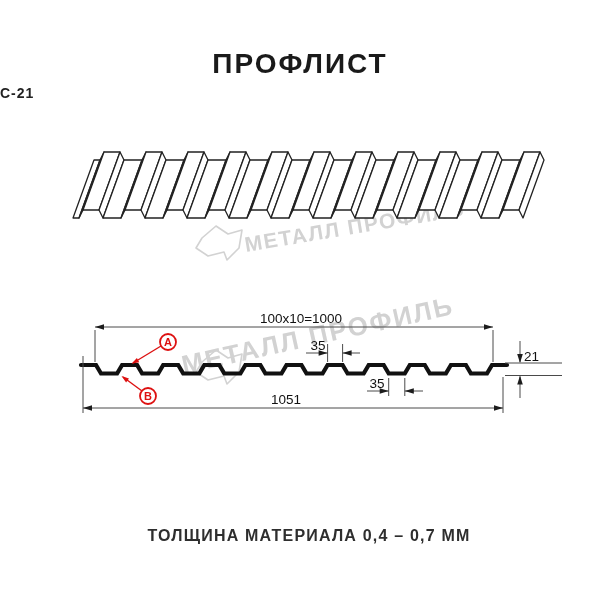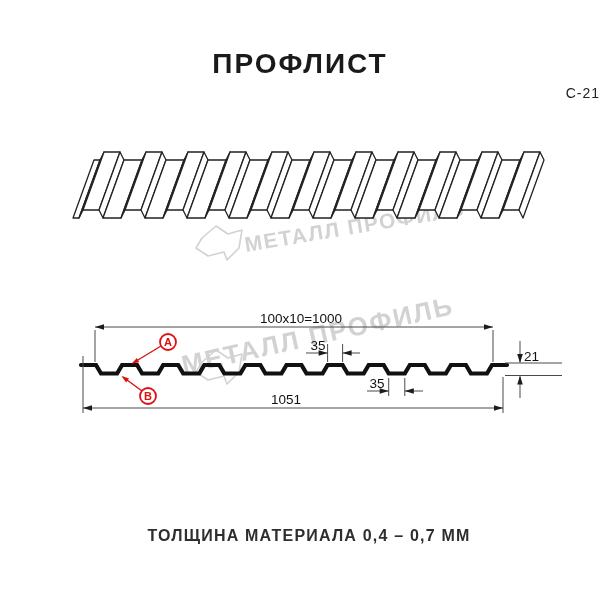--- a/index.html
+++ b/index.html
@@ -3,22 +3,22 @@
 <meta charset="utf-8">
 <style>
   :root{
     --accent:#dd1111; --dim:#4a4a4a; --line:#1c1c1c; --wm:#d2d2d2; --txt:#1a1a1a;
   }
   html,body{margin:0;padding:0;background:#fff;}
   .page{position:relative;width:600px;height:600px;background:#fff;overflow:hidden;
         font-family:"Liberation Sans","DejaVu Sans",sans-serif;}
   .title{position:absolute;top:48px;left:0;width:600px;text-align:center;
          font-size:28px;font-weight:700;letter-spacing:2px;color:var(--txt);}
-  .subtitle{position:absolute;top:85px;left:0;width:600px;text-align:right;
-         font-size:14px;font-weight:400;letter-spacing:1px;color:#222;}
+  .subtitle{position:absolute;top:85px;left:0;width:600px;text-align:left;
+         font-size:14px;font-weight:700;letter-spacing:1px;color:#222;}
   .footer{position:absolute;top:527px;left:0;width:600px;text-align:center;
          font-size:16px;font-weight:600;letter-spacing:1.2px;color:#2e2e2e;padding-left:9px;}
   svg{position:absolute;left:0;top:0;}
   .dim-line{stroke:var(--dim);stroke-width:1;fill:none;}
   .arrowhead{fill:#1c1c1c;stroke:none;}
   .arrowhead.red{fill:var(--accent);}
   .red-line{stroke:var(--accent);stroke-width:1.4;fill:none;}
   .red-circle{stroke:var(--accent);stroke-width:1.8;fill:#fff;}
   text.dim-text{font-family:"Liberation Sans","DejaVu Sans",sans-serif;font-size:13.5px;fill:#111;}
   text.ab-text{font-family:"Liberation Sans","DejaVu Sans",sans-serif;font-size:11px;font-weight:700;fill:var(--accent);}

